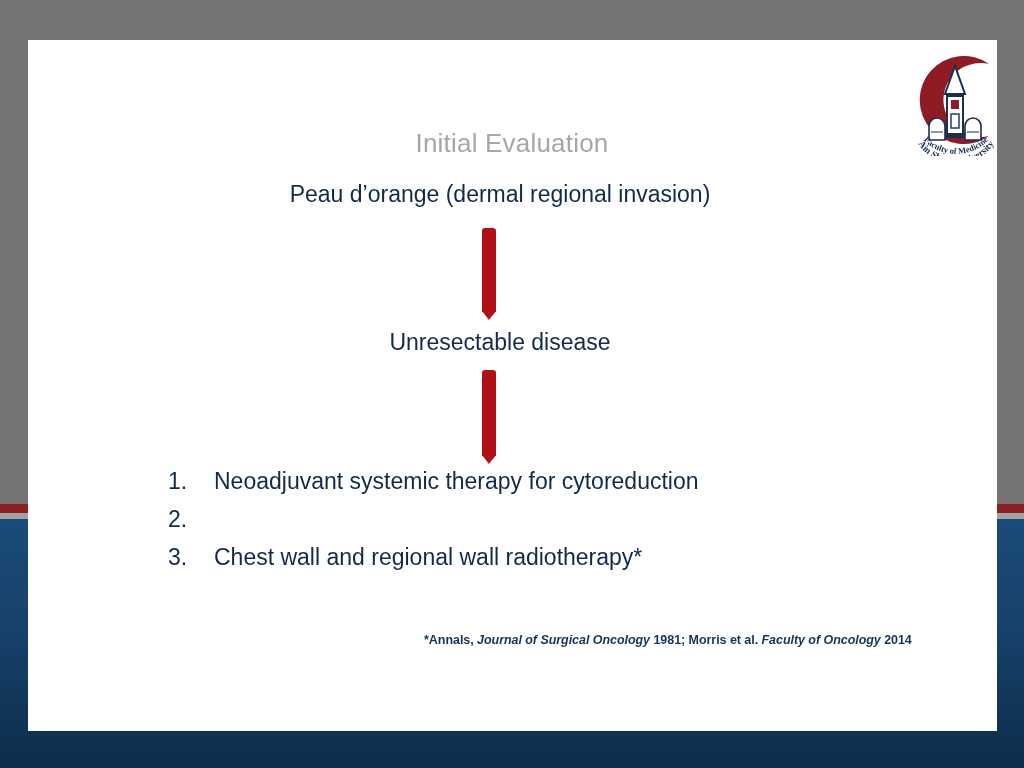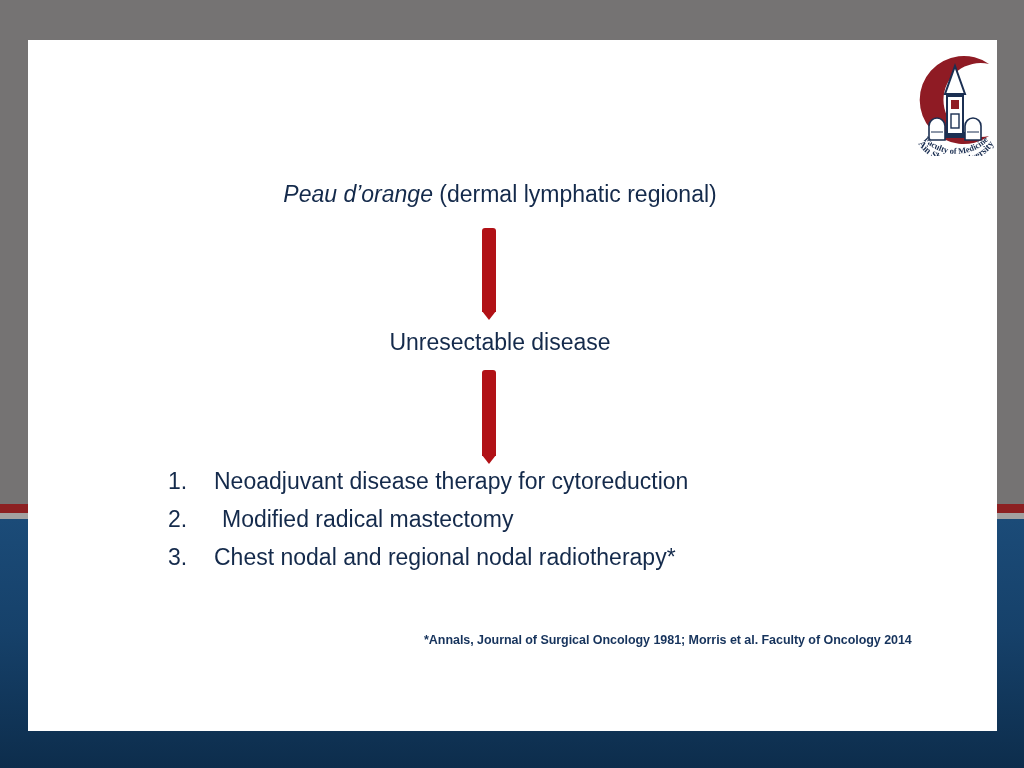--- a/index.html
+++ b/index.html
@@ -88,21 +88,20 @@
     position: absolute;
     width: 1024px;
     text-align: center;
     color: #142a4b;
     font-size: 23px;
     white-space: nowrap;
   }
   .step-peau { left: -12px; top: 181px; }
   .step-unres { left: -12px; top: 329px; }
   .step-peau .ital {
-    font-style: italic;
   }
 
   
   .arrow {
     position: absolute;
     width: 14px;
   }
   .arrow .shaft {
     position: absolute;
     left: 0; top: 0;
@@ -157,20 +156,21 @@
     left: 424px;
     top: 633px;
     width: 620px;
     color: #16335c;
     font-size: 12.5px;
     font-weight: bold;
     white-space: nowrap;
     letter-spacing: -0.05px;
   }
   .citation .jrnl {
+    font-style: italic;
   }
 </style>
 </head>
 <body>
 
 <div id="slide">
 
   <div class="bg-gray"></div>
   <div class="bg-red-stripe"></div>
   <div class="bg-gray-thin"></div>
@@ -203,45 +203,45 @@
       </defs>
       <text font-family="'Liberation Serif', serif" font-size="8.5" font-weight="bold" fill="#1b2f52">
         <textPath href="#arcTop" startOffset="50%" text-anchor="middle">Faculty of Medicine</textPath>
       </text>
       <text font-family="'Liberation Serif', serif" font-size="9.5" font-weight="bold" fill="#1b2f52">
         <textPath href="#arcBot" startOffset="50%" text-anchor="middle">Ain Shams University</textPath>
       </text>
     </svg>
   </div>
 
-
-  <div class="step-text step-peau"><span class="ital">Peau d’orange</span><span> (dermal lymphatic regional)</span></div>
+  <div class="slide-title">Initial Evaluation</div>
+
+  <div class="step-text step-peau"><span class="ital">Peau d’orange</span><span> (dermal regional invasion)</span></div>
 
   <div class="arrow" id="arrow1">
     <div class="shaft"></div>
     <div class="head"></div>
   </div>
 
   <div class="step-text step-unres">Unresectable disease</div>
 
   <div class="arrow" id="arrow2">
     <div class="shaft"></div>
     <div class="head"></div>
   </div>
 
   <div class="plan-list">
     <div class="plan-item">
       <span class="plan-num">1.</span>
-      <span class="plan-body">Neoadjuvant disease therapy for cytoreduction</span>
+      <span class="plan-body">Neoadjuvant systemic therapy for cytoreduction</span>
     </div>
     <div class="plan-item indented">
       <span class="plan-num">2.</span>
-      <span class="plan-body">Modified radical mastectomy</span>
     </div>
     <div class="plan-item">
       <span class="plan-num">3.</span>
-      <span class="plan-body">Chest nodal and regional nodal radiotherapy*</span>
+      <span class="plan-body">Chest wall and regional wall radiotherapy*</span>
     </div>
   </div>
 
   <div class="citation"><span>*</span><span>Annals, </span><span class="jrnl">Journal of Surgical Oncology</span><span> 1981; </span><span>Morris et al. </span><span class="jrnl">Faculty of Oncology</span><span> 2014</span></div>
 
 </div>
 
 </body></html>

